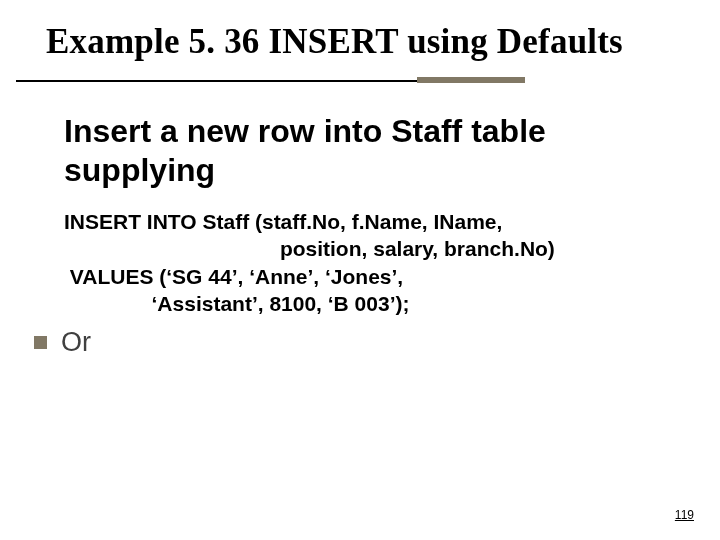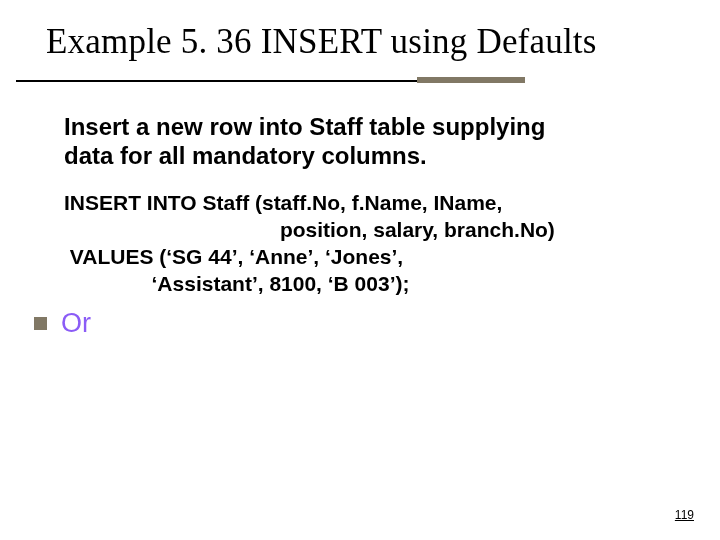--- a/index.html
+++ b/index.html
@@ -6,21 +6,21 @@
   body {
     width: 720px;
     height: 540px;
     background: #fff;
     font-family: Arial, Helvetica, sans-serif;
     position: relative;
     overflow: hidden;
   }
   .title {
     font-family: "Times New Roman", Times, serif;
-    font-weight: normal;
+    font-weight: bold;
     font-size: 35px;
     color: #000;
     padding: 22px 0 0 46px;
     letter-spacing: 0.2px;
   }
   .rule-wrap {
     position: relative;
     margin-top: 18px;
   }
   .rule-long {
@@ -38,21 +38,21 @@
     height: 6px;
     background: #817865;
     top: -3px;
   }
   .content {
     padding: 32px 40px 0 64px;
   }
   .intro {
     font-family: Arial, Helvetica, sans-serif;
     font-weight: bold;
-    font-size: 24px;
+    font-size: 32px;
     color: #000;
     line-height: 1.22;
   }
   .sql-block {
     font-family: Arial, Helvetica, sans-serif;
     font-weight: bold;
     font-size: 21px;
     color: #000;
     line-height: 1.3;
     margin-top: 18px;
@@ -67,21 +67,21 @@
   .bullet {
     width: 13px;
     height: 13px;
     background: #817865;
     margin-right: 14px;
     flex: 0 0 auto;
   }
   .or-text {
     font-family: Arial, Helvetica, sans-serif;
     font-size: 27px;
-    color: #8b5cf6;
+    color: #404040;
   }
   .sql-block2 {
     font-family: Arial, Helvetica, sans-serif;
     font-weight: bold;
     font-size: 20px;
     color: #000;
     line-height: 1.3;
     margin-top: 4px;
     white-space: pre;
   }
@@ -101,21 +101,20 @@
 <div class="title">Example 5. 36  INSERT using Defaults</div>
 
 <div class="rule-wrap">
   <div class="rule-long"></div>
   <div class="rule-short"></div>
 </div>
 
 <div class="content">
   <div class="intro">
     <span>Insert a new row into Staff table supplying</span><br>
-    <span>data for all mandatory columns.</span>
   </div>
 
   <div class="sql-block"><span>INSERT INTO Staff (staff.No, f.Name, IName,</span>
 <span>                                     position, salary, branch.No)</span>
 <span> VALUES (‘SG 44’, ‘Anne’, ‘Jones’,</span>
 <span>               ‘Assistant’, 8100, ‘B 003’);</span></div>
 
   <div class="or-row">
     <div class="bullet"></div>
     <div class="or-text">Or</div>

